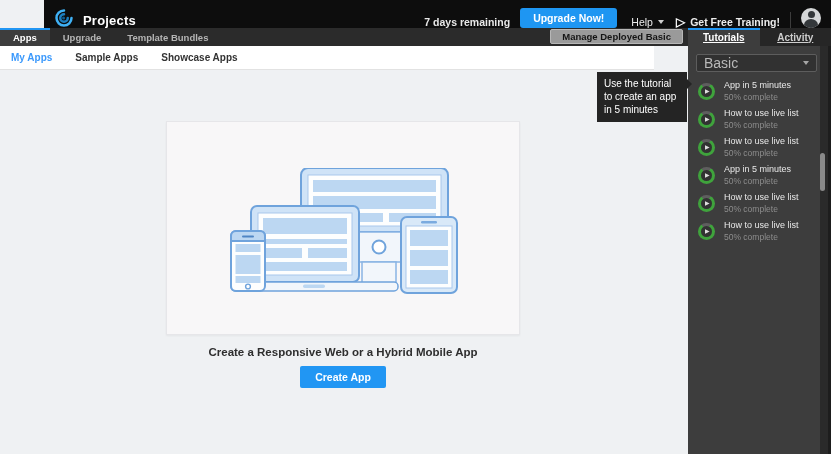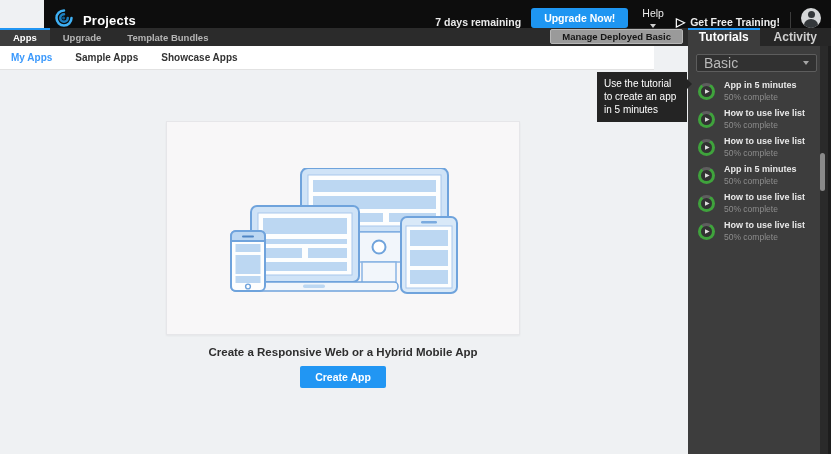--- a/index.html
+++ b/index.html
@@ -8,21 +8,21 @@
 
   
   .header { position:absolute; top:0; left:0; right:0; height:28px; background:#0d0d0d;
             display:flex; align-items:flex-end; padding:0 10px;margin-left:44px; }
   .logo { width:20px; height:20px; flex:none; cursor:pointer; }
   .app-title { color:#fff; font-size:13px; font-weight:bold; margin-left:9px; letter-spacing:.2px; }
   .spacer { flex:1; }
   .trial-text { color:#e9e9e9; font-size:10.5px; font-weight:bold; margin-right:10px; }
   .upgrade-btn { background:#1e96f2; color:#fff; border:none; border-radius:3px;
                  font-family:inherit; font-size:10.5px; font-weight:bold; padding:4px 13px; cursor:pointer; }
-  .help { display:flex; align-items:center; gap:5px; color:#ececec; font-size:10.5px; margin-left:14px; cursor:pointer;flex-direction:column; }
+  .help { display:flex; align-items:center; gap:5px; color:#ececec; font-size:10.5px; margin-left:14px; cursor:pointer; }
   .caret-down { width:0; height:0; border-left:3.5px solid transparent; border-right:3.5px solid transparent;
                 border-top:4px solid #cfcfcf; }
   .training { display:flex; align-items:center; gap:5px; color:#ececec; font-size:10.5px; font-weight:bold;
               margin-left:12px; cursor:pointer; }
   .play-outline { color:#fff; font-size:12px; line-height:1; }
   .hdr-divider { width:1px; height:16px; background:#3c3c3c; margin:0 10px; }
   .avatar { width:20px; height:20px; border-radius:50%; background:#d5d7d8; position:relative; overflow:hidden; cursor:pointer; }
   .avatar .head { position:absolute; top:3px; left:6.5px; width:7px; height:7px; border-radius:50%; background:#34383b; }
   .avatar .body { position:absolute; top:11px; left:3px; width:14px; height:12px; border-radius:50%; background:#34383b; }
 
@@ -31,37 +31,37 @@
   .tab { padding:0 13px; display:flex; align-items:center; font-size:9.5px; font-weight:bold;
          color:#b5b5b5; cursor:pointer; }
   .tab.active { background:#3d3d3d; color:#fff; box-shadow:inset 0 2px 0 #2196f3; }
   .manage-btn { position:absolute; right:148px; top:1px; bottom:2px; background:#9a9a9a; border:1px solid #b7b7b7;
                 border-radius:2px; color:#141414; font-family:inherit; font-size:9.5px; font-weight:bold;
                 padding:0 11px; cursor:pointer; }
 
   
   .right-panel { position:absolute; top:28px; right:0; width:143px; bottom:0; }
   .panel-tabs { height:18px; display:flex; background:#262626; }
-  .panel-tab { flex:1; display:flex; align-items:center; justify-content:center; font-size:12px;
-               font-weight:bold; color:#cecece; cursor:pointer; }
+  .panel-tab { flex:1; display:flex; align-items:center; justify-content:center; font-size:10px;
+               font-weight:bold; color:#cecece; cursor:pointer;text-decoration:underline; }
   .panel-tab.active { background:#3d3d3d; color:#fff; box-shadow:inset 0 2px 0 #2196f3; }
   .panel-body { position:absolute; top:18px; left:0; right:0; bottom:0; background:#3d3d3d; }
   .select { margin:8px 14px 5px 8px; height:18px; background:#313131; border:1px solid #5d5d5d; border-radius:2px;
             color:#b9b9b9; font-size:14px; display:flex; align-items:center; justify-content:space-between;
             padding:0 7px; cursor:pointer; }
   .select .caret-down { border-top-color:#a5a5a5; }
   .tut-item { display:flex; align-items:center; gap:9px; padding:5px 10px; height:28px; cursor:pointer; }
   .ring { width:17px; height:17px; border-radius:50%; flex:none;
           background:conic-gradient(from 30deg, #3fa33c 0 82%, #5e5e5e 82% 100%);
           display:flex; align-items:center; justify-content:center; }
   .ring-inner { width:11px; height:11px; border-radius:50%; background:#323232; color:#dedede;
                 font-size:6px; line-height:1; display:flex; align-items:center; justify-content:center;
                 padding-left:1.5px; }
   .tut-text { display:flex; flex-direction:column; justify-content:center; }
-  .tut-title { color:#e8e8e8; font-size:9px; font-weight:bold; line-height:11px; }
+  .tut-title { color:#e8e8e8; font-size:9px; font-weight:normal; line-height:11px; }
   .tut-status { color:#8d8d8d; font-size:8.5px; line-height:10px; margin-top:1px; }
   .scroll-track { position:absolute; top:0; right:0; width:11px; bottom:0; background:#2a2a2a;
                   border-right:3px solid #1d1d1d; }
   .scroll-thumb { position:absolute; top:107px; right:3px; width:5px; height:38px; background:#898989;
                   border-radius:3px; cursor:grab; }
 
   
   .subtabbar { position:absolute; top:46px; left:0; width:654px; height:24px; background:#fff;
                border-bottom:1px solid #e2e2e2; display:flex; align-items:center; padding-left:11px; }
   .subtab { font-size:10px; font-weight:bold; color:#333; margin-right:23px; cursor:pointer; }

